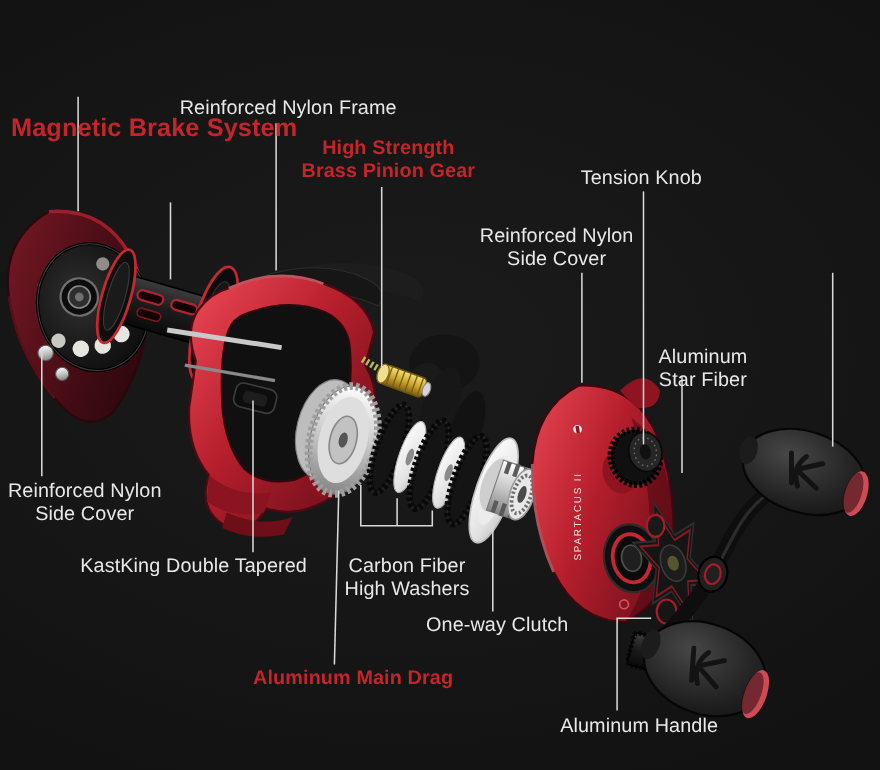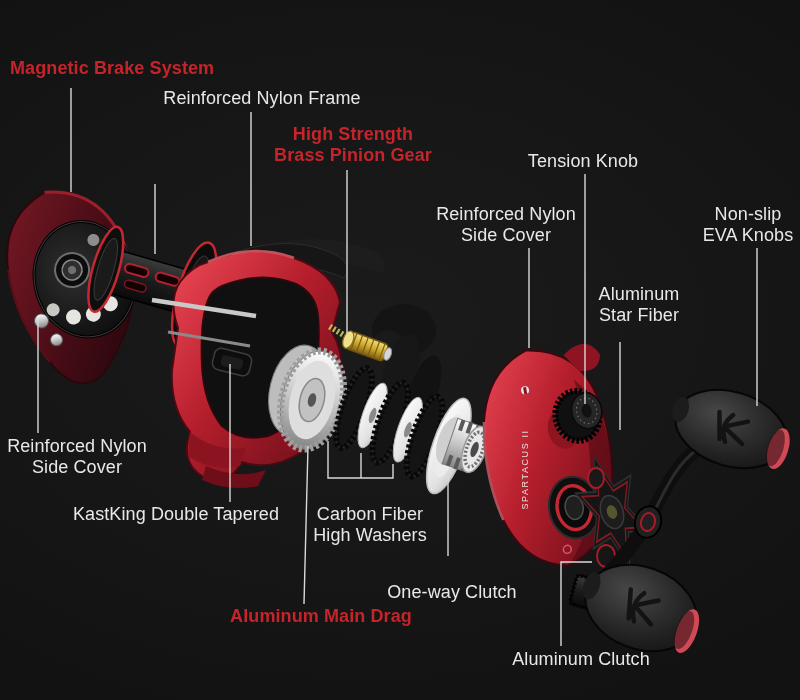--- a/index.html
+++ b/index.html
@@ -8,21 +8,21 @@
     background:radial-gradient(ellipse 620px 420px at 46% 46%, #1b1b1b 0%, #161616 60%, #121212 100%);
     font-family:"Liberation Sans","DejaVu Sans",sans-serif;
   }
   .art{position:absolute;left:0;top:0;}
   .label{
     position:absolute;color:#e8e8e8;font-size:18px;line-height:21px;
     text-align:center;white-space:nowrap;transform:translateX(-50%);
     letter-spacing:.1px;
   }
   .label.red{color:#c4242a;font-weight:600;}
-  .label.anchor-left{transform:none;text-align:center;font-size:18px;}
+  .label.anchor-left{transform:none;text-align:center;font-size:23px;margin-top:48px;}
   .l1,.l2{display:block;}
 </style>
 </head>
 <body>
 
 <div class="stage">
 
   <svg class="art" width="800" height="700" viewBox="0 0 800 700">
     <defs>
       <linearGradient id="gRed" x1="0" y1="0" x2="1" y2="1">
@@ -305,45 +305,41 @@
     <span class="l2">Brass Pinion Gear</span>
   </div>
 
   <div class="label" style="left:583px;top:151px;">Tension Knob</div>
 
   <div class="label" style="left:506px;top:204px;">
     <span class="l1">Reinforced Nylon</span>
     <span class="l2">Side Cover</span>
   </div>
 
-  <div class="label" style="left:748px;top:204px;">
-    <span class="l1">Non-slip</span>
-    <span class="l2">EVA Knobs</span>
-  </div>
-
-  <div class="label" style="left:639px;top:284px;">
+
+  <div class="label" style="left:639px;top:314px;">
     <span class="l1">Aluminum</span>
     <span class="l2">Star Fiber</span>
   </div>
 
   <div class="label" style="left:77px;top:436px;">
     <span class="l1">Reinforced Nylon</span>
     <span class="l2">Side Cover</span>
   </div>
 
   <div class="label" style="left:176px;top:504px;">
     <span class="l1">KastKing Double Tapered</span>
   </div>
 
   <div class="label" style="left:370px;top:484px;margin-top:20px;">
     <span class="l1">Carbon Fiber</span>
     <span class="l2">High Washers</span>
   </div>
 
-  <div class="label" style="left:452px;top:558px;margin-top:24px;">One-way Clutch</div>
+  <div class="label" style="left:452px;top:558px;">One-way Clutch</div>
 
   <div class="label red" style="left:321px;top:606px;">
     <span class="l2">Aluminum Main Drag</span>
   </div>
 
-  <div class="label" style="left:581px;top:649px;">Aluminum Clutch</div>
+  <div class="label" style="left:581px;top:649px;">Aluminum Handle</div>
 
 </div>
 
 </body></html>

